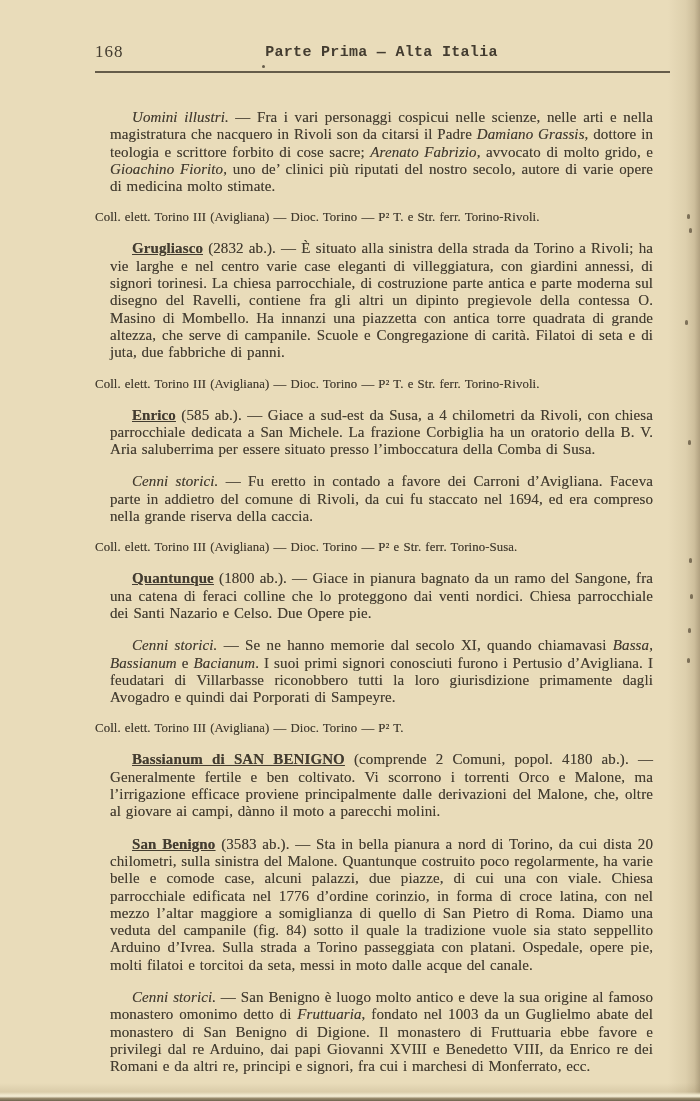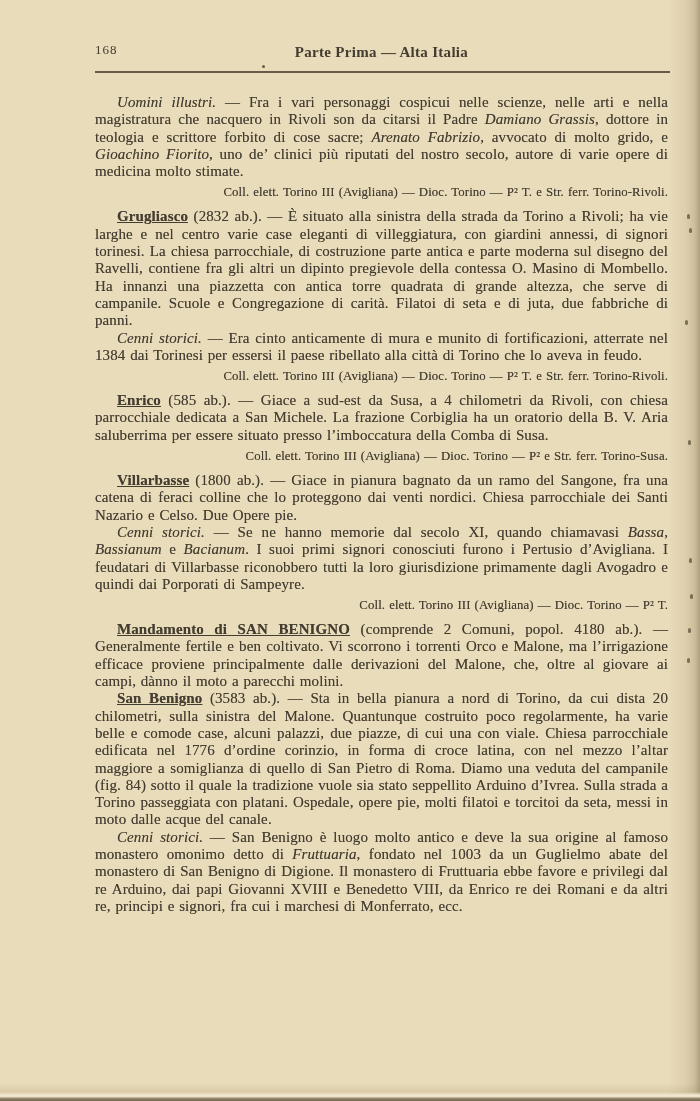--- a/index.html
+++ b/index.html
@@ -5,43 +5,43 @@
   html,body{margin:0;padding:0;}
   body{
     width:700px;height:1101px;overflow:hidden;position:relative;
     font-family:"Liberation Serif","DejaVu Serif",serif;
     background:var(--paper,#e9dcba);
   }
   .page{position:absolute;inset:0;}
   
   .running-header{position:absolute;top:42px;left:95px;right:32px;height:22px;}
   .page-number{
-    position:absolute;left:0;top:0;font-size:13px;letter-spacing:1px;color:var(--ink,#433c30);
+    position:absolute;left:0;top:0;font-size:17px;letter-spacing:1px;color:var(--ink,#433c30);
   }
   .header-title{
     position:absolute;left:0;right:0;top:2px;text-align:center;
-    font-size:15px;font-weight:bold;color:var(--ink,#433c30);letter-spacing:.3px;
+    font-size:15px;font-weight:bold;color:var(--ink,#433c30);letter-spacing:.3px;font-family:Liberation Mono, monospace;
   }
   .header-rule{
     position:absolute;top:71px;left:95px;right:30px;height:0;
     border-top:2px solid var(--rule,#4d4536);opacity:.85;
   }
   .dot-artifact{
     position:absolute;left:262px;top:65px;width:3px;height:3px;border-radius:50%;
     background:var(--ink,#433c30);opacity:.8;
   }
   
   .text-block{
     position:absolute;top:94px;left:95px;width:573px;color:var(--ink,#433c30);
     text-shadow:0 0 .5px rgba(67,60,48,.55);
   }
-  .para{margin:0;text-align:justify;letter-spacing:.1px;word-spacing:.06em;}
+  .para{margin:15px;text-align:justify;letter-spacing:.1px;word-spacing:.06em;}
   .para.body{font-size:15px;line-height:17.3px;text-indent:22px;}
   .para.note{
-    font-size:12.8px;line-height:15px;text-align:right;text-indent:0;
+    font-size:12.8px;line-height:15px;text-align:left;text-indent:0;
     margin:5px 0 8px;
   }
   .run-italic{font-style:italic;}
   .run-bold{font-weight:bold;text-decoration:underline;}
   .run-normal{font-style:normal;}
   
   .edge-right{
     position:absolute;top:0;bottom:0;right:0;width:32px;pointer-events:none;
     background:linear-gradient(to right,
       rgba(118,96,58,0) 0%,rgba(118,96,58,.10) 55%,
@@ -68,28 +68,28 @@
     <span class="header-title">Parte Prima — Alta Italia</span>
   </div>
 
   <div class="header-rule"></div>
   <div class="dot-artifact"></div>
 
   <div class="text-block">
       <p class="para body"><span class="run-italic">Uomini illustri.</span><span class="run-normal"> — Fra i vari personaggi cospicui nelle scienze, nelle arti e nella magistratura che nacquero in Rivoli son da citarsi il Padre </span><span class="run-italic">Damiano Grassis</span><span class="run-normal">, dottore in teologia e scrittore forbito di cose sacre; </span><span class="run-italic">Arenato Fabrizio</span><span class="run-normal">, avvocato di molto grido, e </span><span class="run-italic">Gioachino Fiorito</span><span class="run-normal">, uno de’ clinici più riputati del nostro secolo, autore di varie opere di medicina molto stimate.</span></p>
       <p class="para note"><span class="run-normal">Coll. elett. Torino III (Avigliana) — Dioc. Torino — P² T. e Str. ferr. Torino-Rivoli.</span></p>
       <p class="para body"><span class="run-bold">Grugliasco</span><span class="run-normal"> (2832 ab.). — È situato alla sinistra della strada da Torino a Rivoli; ha vie larghe e nel centro varie case eleganti di villeggiatura, con giardini annessi, di signori torinesi. La chiesa parrocchiale, di costruzione parte antica e parte moderna sul disegno del Ravelli, contiene fra gli altri un dipinto pregievole della contessa O. Masino di Mombello. Ha innanzi una piazzetta con antica torre quadrata di grande altezza, che serve di campanile. Scuole e Congregazione di carità. Filatoi di seta e di juta, due fabbriche di panni.</span></p>
-      <p class="para body"><span class="run-italic">Cenni storici.</span><span class="run-normal"> — Era cinto anticamente di mura e munito di fortificazioni, atterrate nel 1384 dai Torinesi per essersi il paese ribellato alla città di Torino che lo aveva in feudo.</span></p>
       <p class="para note"><span class="run-normal">Coll. elett. Torino III (Avigliana) — Dioc. Torino — P² T. e Str. ferr. Torino-Rivoli.</span></p>
       <p class="para body"><span class="run-bold">Enrico</span><span class="run-normal"> (585 ab.). — Giace a sud-est da Susa, a 4 chilometri da Rivoli, con chiesa parrocchiale dedicata a San Michele. La frazione Corbiglia ha un oratorio della B. V. Aria saluberrima per essere situato presso l’imboccatura della Comba di Susa.</span></p>
+      <p class="para body"><span class="run-italic">Cenni storici.</span><span class="run-normal"> — Fu eretto in contado a favore dei Carroni d’Avigliana. Faceva parte in addietro del comune di Rivoli, da cui fu staccato nel 1694, ed era compreso nella grande riserva della caccia.</span></p>
       <p class="para note"><span class="run-normal">Coll. elett. Torino III (Avigliana) — Dioc. Torino — P² e Str. ferr. Torino-Susa.</span></p>
-      <p class="para body"><span class="run-bold">Villarbasse</span><span class="run-normal"> (1800 ab.). — Giace in pianura bagnato da un ramo del Sangone, fra una catena di feraci colline che lo proteggono dai venti nordici. Chiesa parrocchiale dei Santi Nazario e Celso. Due Opere pie.</span></p>
+      <p class="para body"><span class="run-bold">Quantunque</span><span class="run-normal"> (1800 ab.). — Giace in pianura bagnato da un ramo del Sangone, fra una catena di feraci colline che lo proteggono dai venti nordici. Chiesa parrocchiale dei Santi Nazario e Celso. Due Opere pie.</span></p>
       <p class="para body"><span class="run-italic">Cenni storici.</span><span class="run-normal"> — Se ne hanno memorie dal secolo XI, quando chiamavasi </span><span class="run-italic">Bassa</span><span class="run-normal">, </span><span class="run-italic">Bassianum</span><span class="run-normal"> e </span><span class="run-italic">Bacianum</span><span class="run-normal">. I suoi primi signori conosciuti furono i Pertusio d’Avigliana. I feudatari di Villarbasse riconobbero tutti la loro giurisdizione primamente dagli Avogadro e quindi dai Porporati di Sampeyre.</span></p>
       <p class="para note"><span class="run-normal">Coll. elett. Torino III (Avigliana) — Dioc. Torino — P² T.</span></p>
-      <p class="para body"><span class="run-bold">Mandamento di SAN BENIGNO</span><span class="run-normal"> (comprende 2 Comuni, popol. 4180 ab.). — Generalmente fertile e ben coltivato. Vi scorrono i torrenti Orco e Malone, ma l’irrigazione efficace proviene principalmente dalle derivazioni del Malone, che, oltre al giovare ai campi, dànno il moto a parecchi molini.</span></p>
+      <p class="para body"><span class="run-bold">Bassianum di SAN BENIGNO</span><span class="run-normal"> (comprende 2 Comuni, popol. 4180 ab.). — Generalmente fertile e ben coltivato. Vi scorrono i torrenti Orco e Malone, ma l’irrigazione efficace proviene principalmente dalle derivazioni del Malone, che, oltre al giovare ai campi, dànno il moto a parecchi molini.</span></p>
       <p class="para body"><span class="run-bold">San Benigno</span><span class="run-normal"> (3583 ab.). — Sta in bella pianura a nord di Torino, da cui dista 20 chilometri, sulla sinistra del Malone. Quantunque costruito poco regolarmente, ha varie belle e comode case, alcuni palazzi, due piazze, di cui una con viale. Chiesa parrocchiale edificata nel 1776 d’ordine corinzio, in forma di croce latina, con nel mezzo l’altar maggiore a somiglianza di quello di San Pietro di Roma. Diamo una veduta del campanile (fig. 84) sotto il quale la tradizione vuole sia stato seppellito Arduino d’Ivrea. Sulla strada a Torino passeggiata con platani. Ospedale, opere pie, molti filatoi e torcitoi da seta, messi in moto dalle acque del canale.</span></p>
       <p class="para body"><span class="run-italic">Cenni storici.</span><span class="run-normal"> — San Benigno è luogo molto antico e deve la sua origine al famoso monastero omonimo detto di </span><span class="run-italic">Fruttuaria</span><span class="run-normal">, fondato nel 1003 da un Guglielmo abate del monastero di San Benigno di Digione. Il monastero di Fruttuaria ebbe favore e privilegi dal re Arduino, dai papi Giovanni XVIII e Benedetto VIII, da Enrico re dei Romani e da altri re, principi e signori, fra cui i marchesi di Monferrato, ecc.</span></p>
     </div>
 
   <div class="speck" style="left:687px;top:214px;"></div>
   <div class="speck" style="left:689px;top:228px;"></div>
   <div class="speck" style="left:685px;top:320px;"></div>
   <div class="speck" style="left:688px;top:440px;"></div>
   <div class="speck" style="left:689px;top:558px;"></div>
   <div class="speck" style="left:690px;top:594px;"></div>

